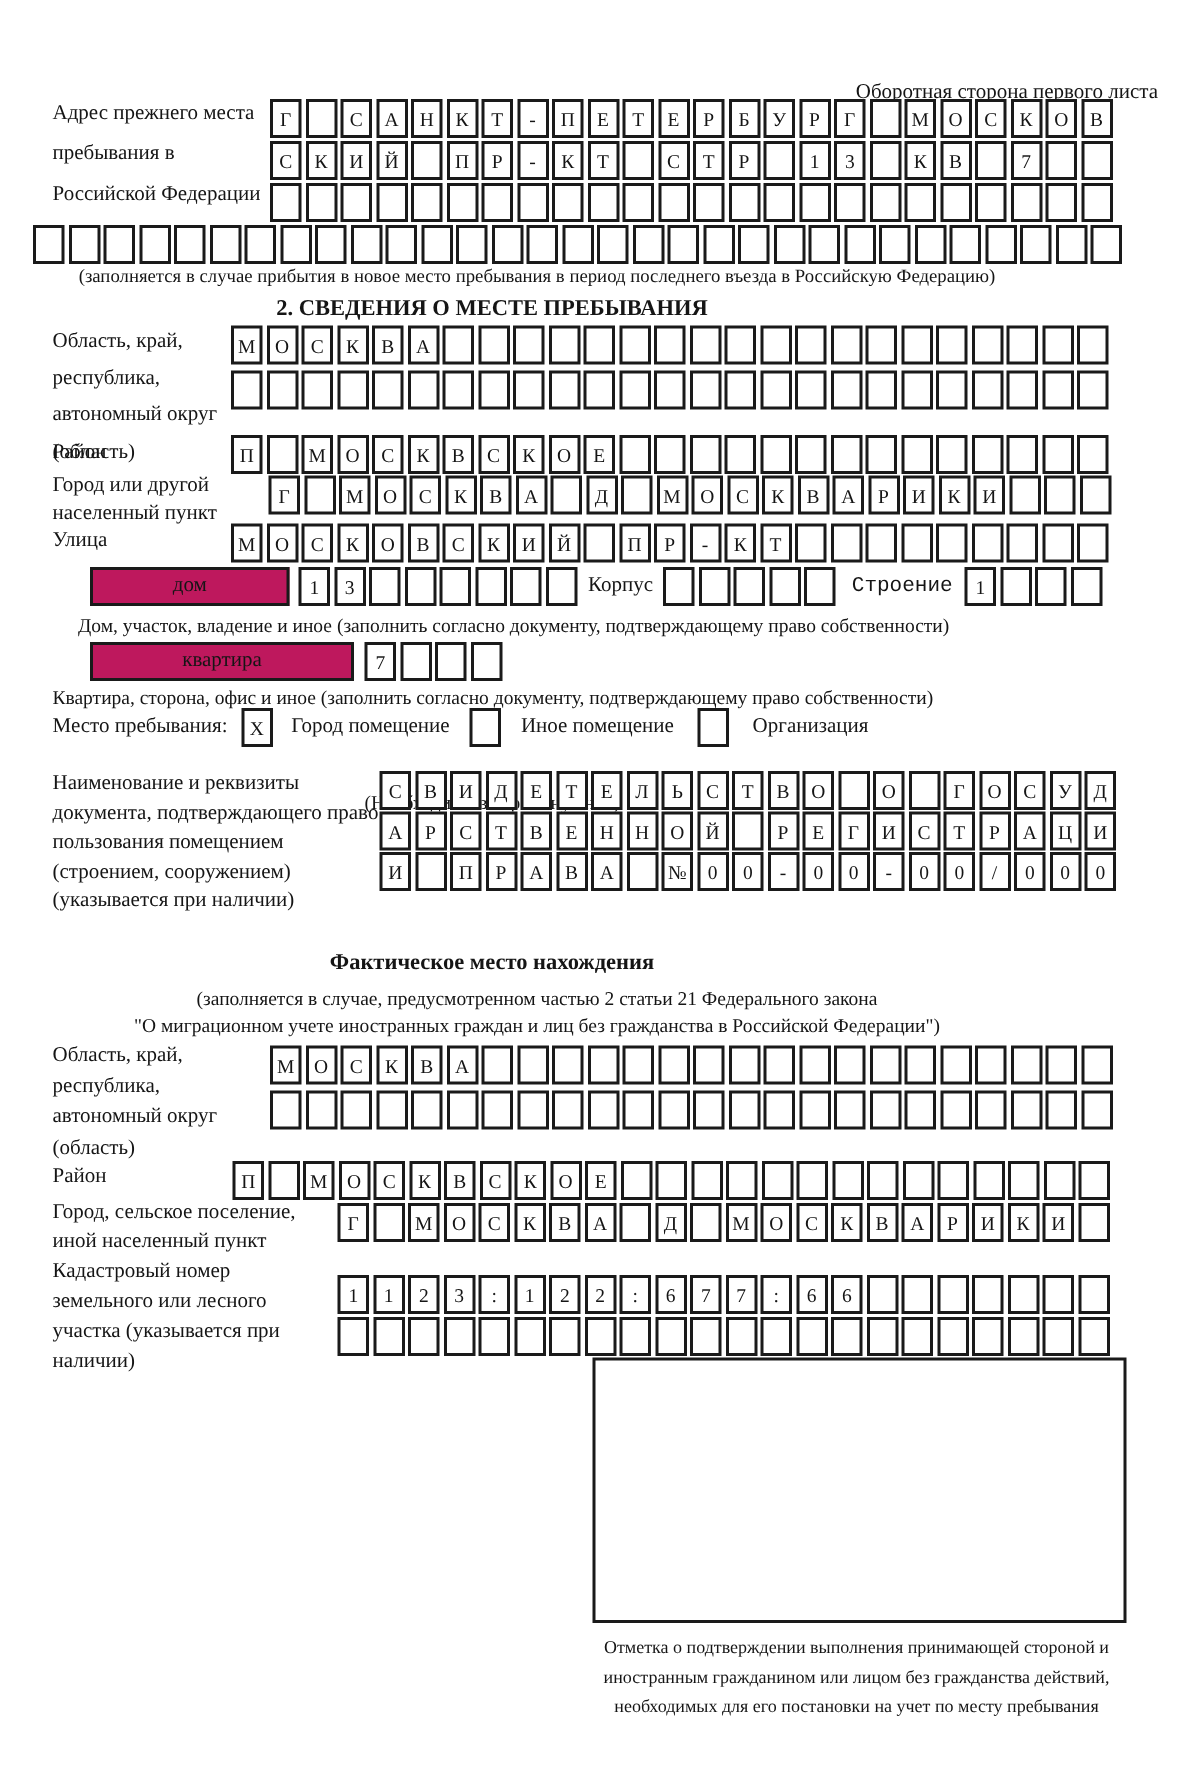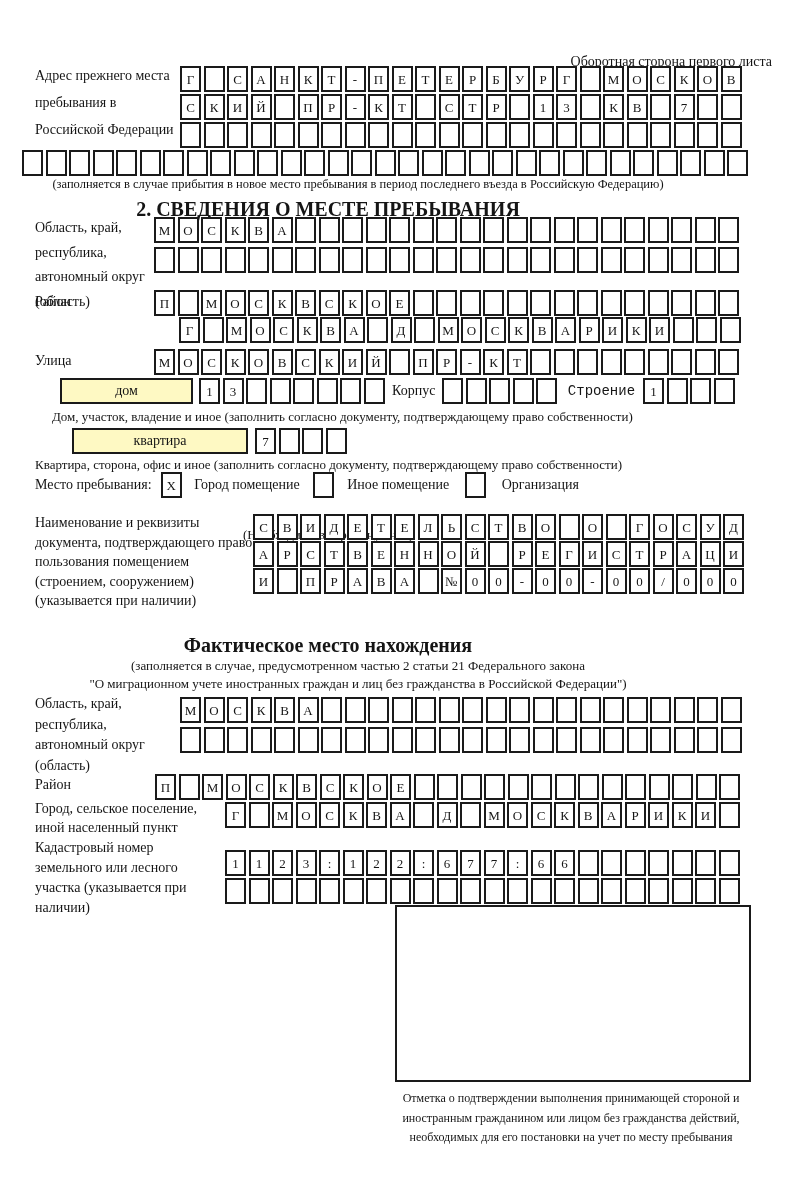--- a/index.html
+++ b/index.html
@@ -4,32 +4,32 @@
 <style>
   html,body{margin:0;padding:0;background:#fff;}
   .page{
     position:relative;width:800px;height:1180px;background:#fff;
     font-family:"Liberation Serif","DejaVu Serif",serif;color:#151515;
     overflow:hidden;
   }
   .abs{position:absolute;}
   .label{font-size:14px;}
   .caption{font-size:12.5px;}
-  .title{font-size:20px;font-weight:bold;text-align:center;left:0;width:656px;}
+  .title{font-size:15px;font-weight:bold;text-align:center;left:0;width:656px;}
   .center{text-align:center;left:0;width:716px;}
   .cellrow{position:absolute;display:flex;}
   .cellrow-inline{display:flex;}
   .cell{
     box-sizing:border-box;flex:0 0 auto;width:21px;height:26px;
     border:2px solid #1a1a1a;margin-right:2.5px;background:#fff;
     display:flex;align-items:center;justify-content:center;
     font-size:13px;line-height:1;
   }
   .bigbox{
-    box-sizing:border-box;height:26px;border:2px solid #1a1a1a;background:#fef9c3;
+    box-sizing:border-box;height:26px;border:2px solid #1a1a1a;background:#be185d;
     display:flex;align-items:center;justify-content:center;font-size:14px;flex:0 0 auto;
   }
   .inline-label{font-size:14px;line-height:26px;white-space:nowrap;flex:0 0 auto;}
   .flexrow{display:flex;align-items:flex-start;}
   .stampbox{box-sizing:border-box;border:2px solid #1a1a1a;background:#fff;}
 </style>
 </head>
 <body>
 
 <div class="page">
@@ -230,20 +230,21 @@
       <span class="cell"></span>
       <span class="cell"></span>
       <span class="cell"></span>
       <span class="cell"></span>
       <span class="cell"></span>
       <span class="cell"></span>
       <span class="cell"></span>
       <span class="cell"></span>
     </div>
 
+  <div class="abs label" style="left:35px;top:314px;width:142px;line-height:19px;">Город или другой населенный пункт</div>
   <div class="cellrow" style="left:179px;top:317px;">
       <span class="cell">Г</span>
       <span class="cell"></span>
       <span class="cell">М</span>
       <span class="cell">О</span>
       <span class="cell">С</span>
       <span class="cell">К</span>
       <span class="cell">В</span>
       <span class="cell">А</span>
       <span class="cell"></span>
@@ -316,21 +317,21 @@
     <div class="inline-label" style="margin:0 8px 0 8px;font-family:Liberation Mono, monospace;">Строение</div>
     <div class="cellrow-inline">
         <span class="cell">1</span>
         <span class="cell"></span>
         <span class="cell"></span>
         <span class="cell"></span>
       </div>
   </div>
   <div class="abs caption" style="left:35px;top:409px;font-size:13px;margin-left:17px;">Дом, участок, владение и иное (заполнить согласно документу, подтверждающему право собственности)</div>
 
-  <div class="abs flexrow" style="left:72px;top:428px;">
+  <div class="abs flexrow" style="left:60px;top:428px;">
     <div class="bigbox" style="width:176px;">квартира</div>
     <div class="cellrow-inline" style="margin-left:7px;">
         <span class="cell">7</span>
         <span class="cell"></span>
         <span class="cell"></span>
         <span class="cell"></span>
       </div>
   </div>
   <div class="abs caption" style="left:35px;top:457px;font-size:13px;">Квартира, сторона, офис и иное (заполнить согласно документу, подтверждающему право собственности)</div>
 

